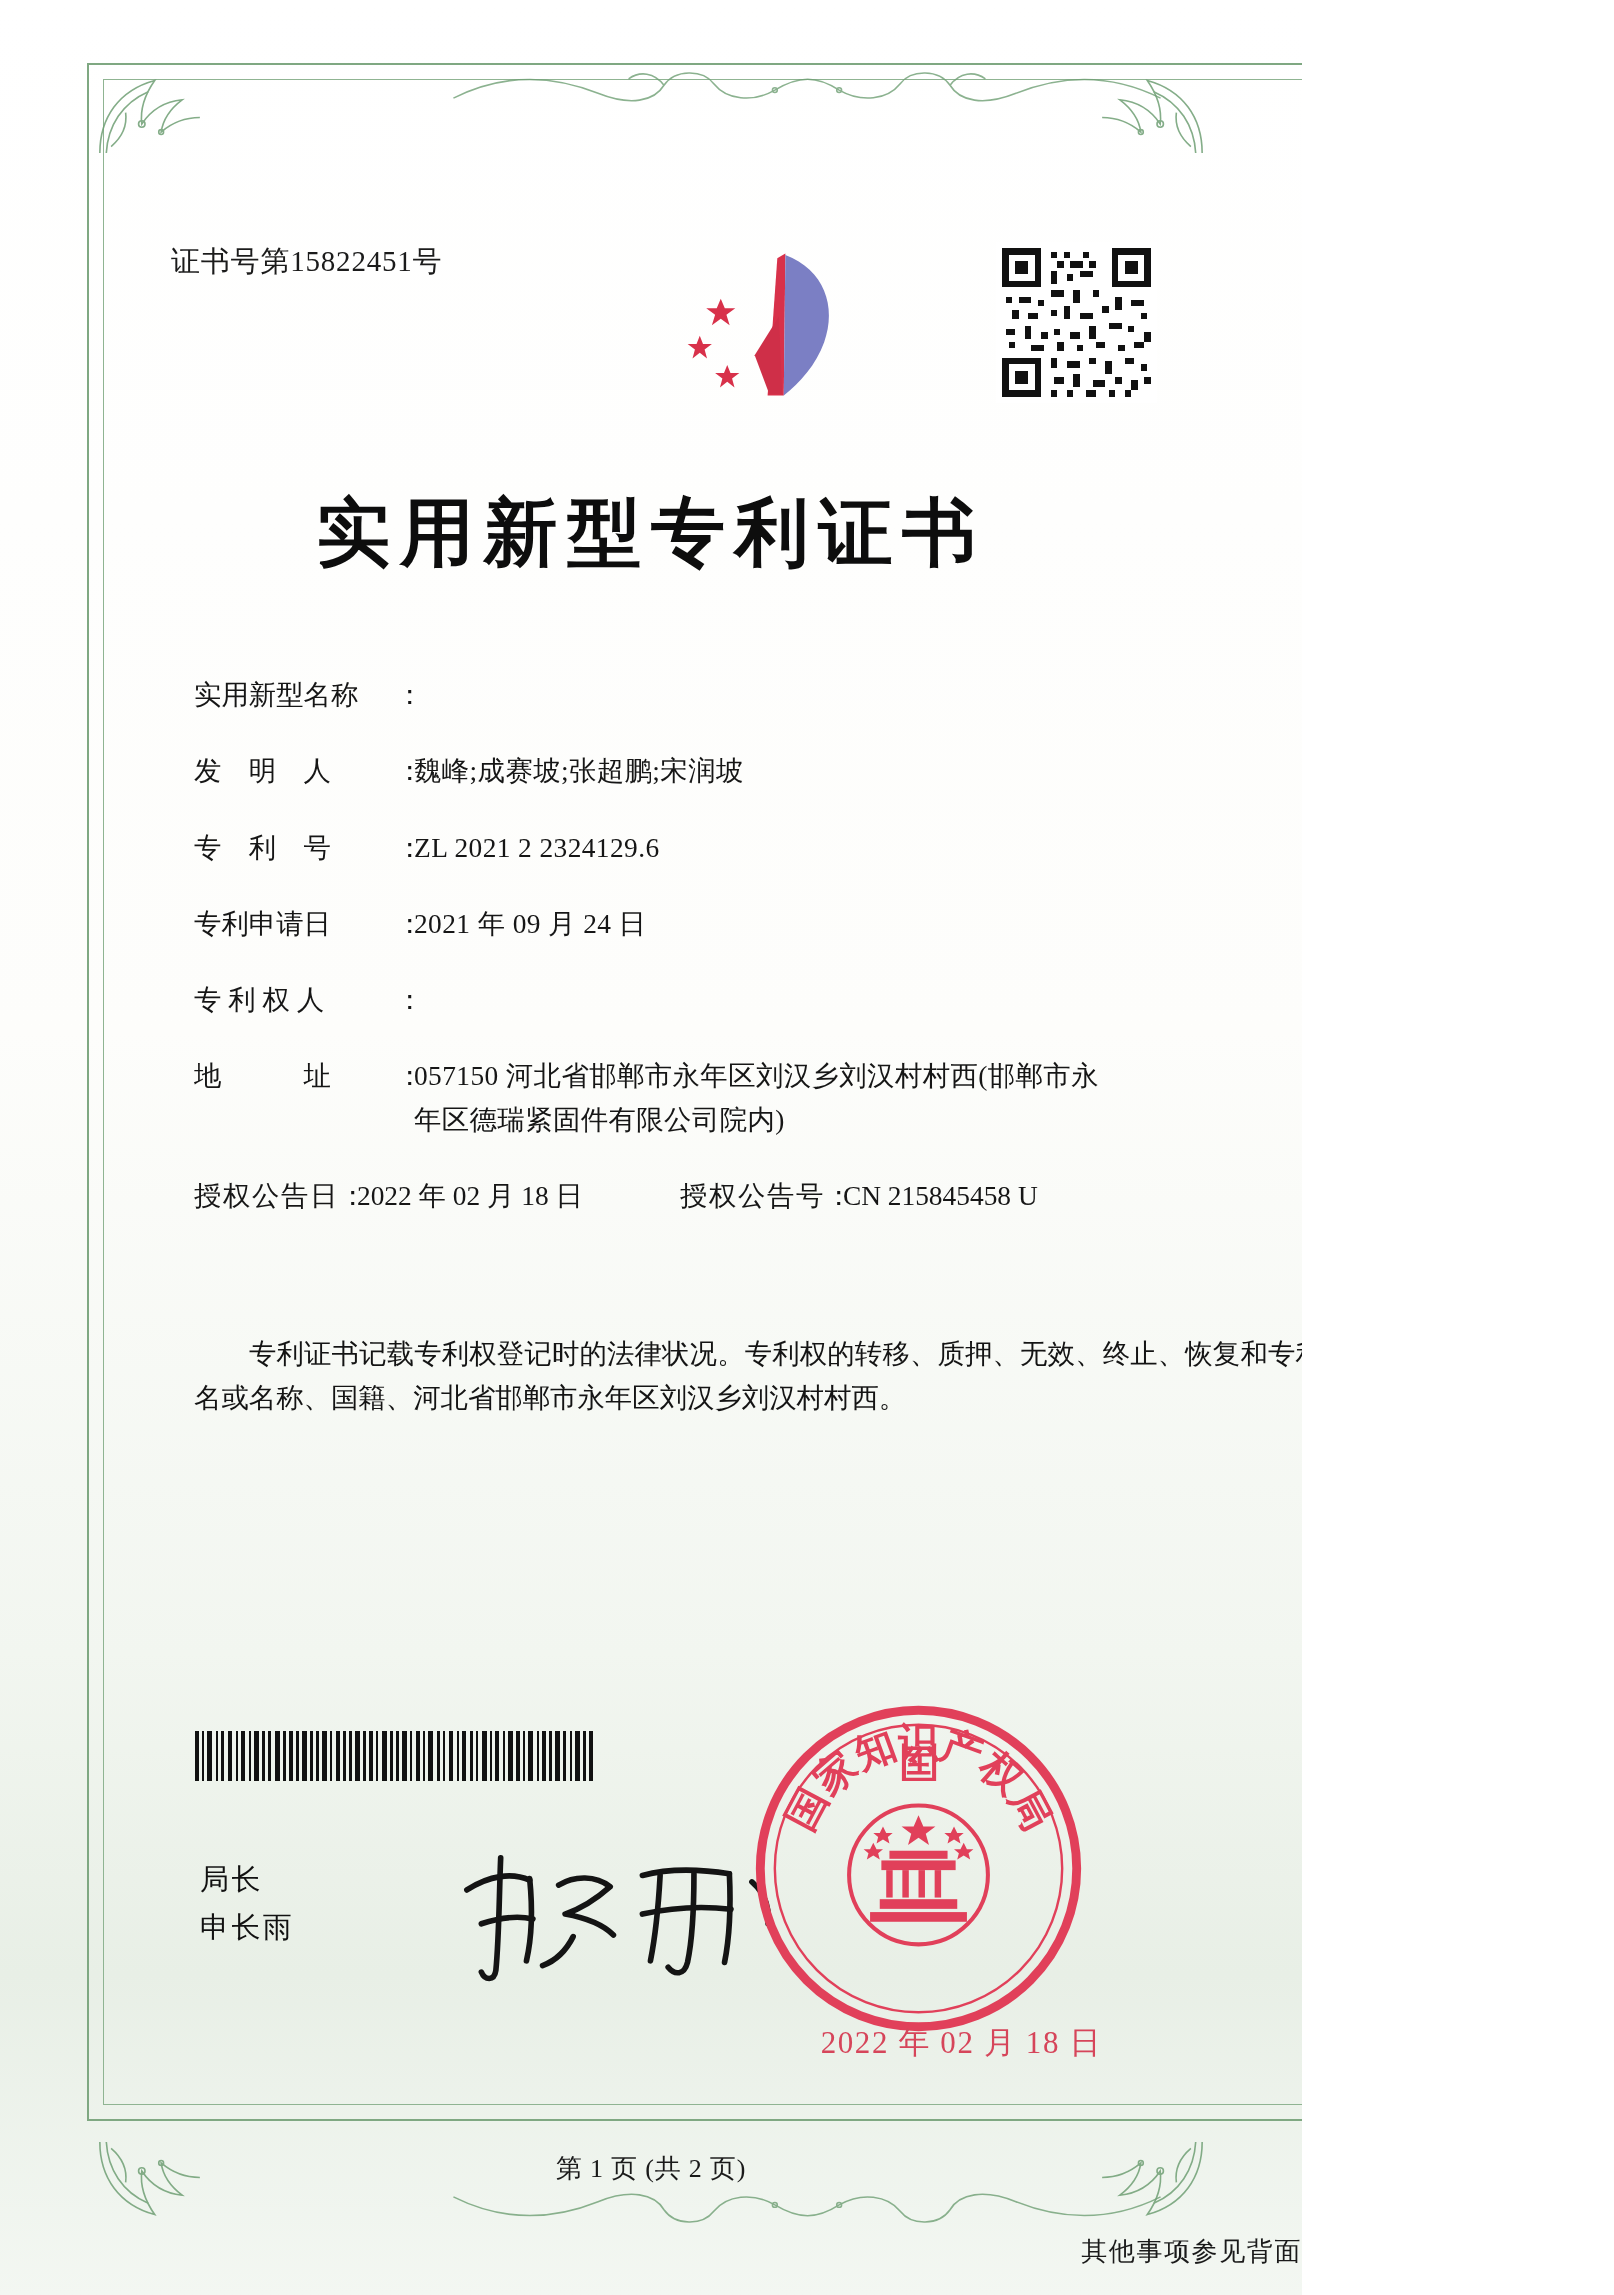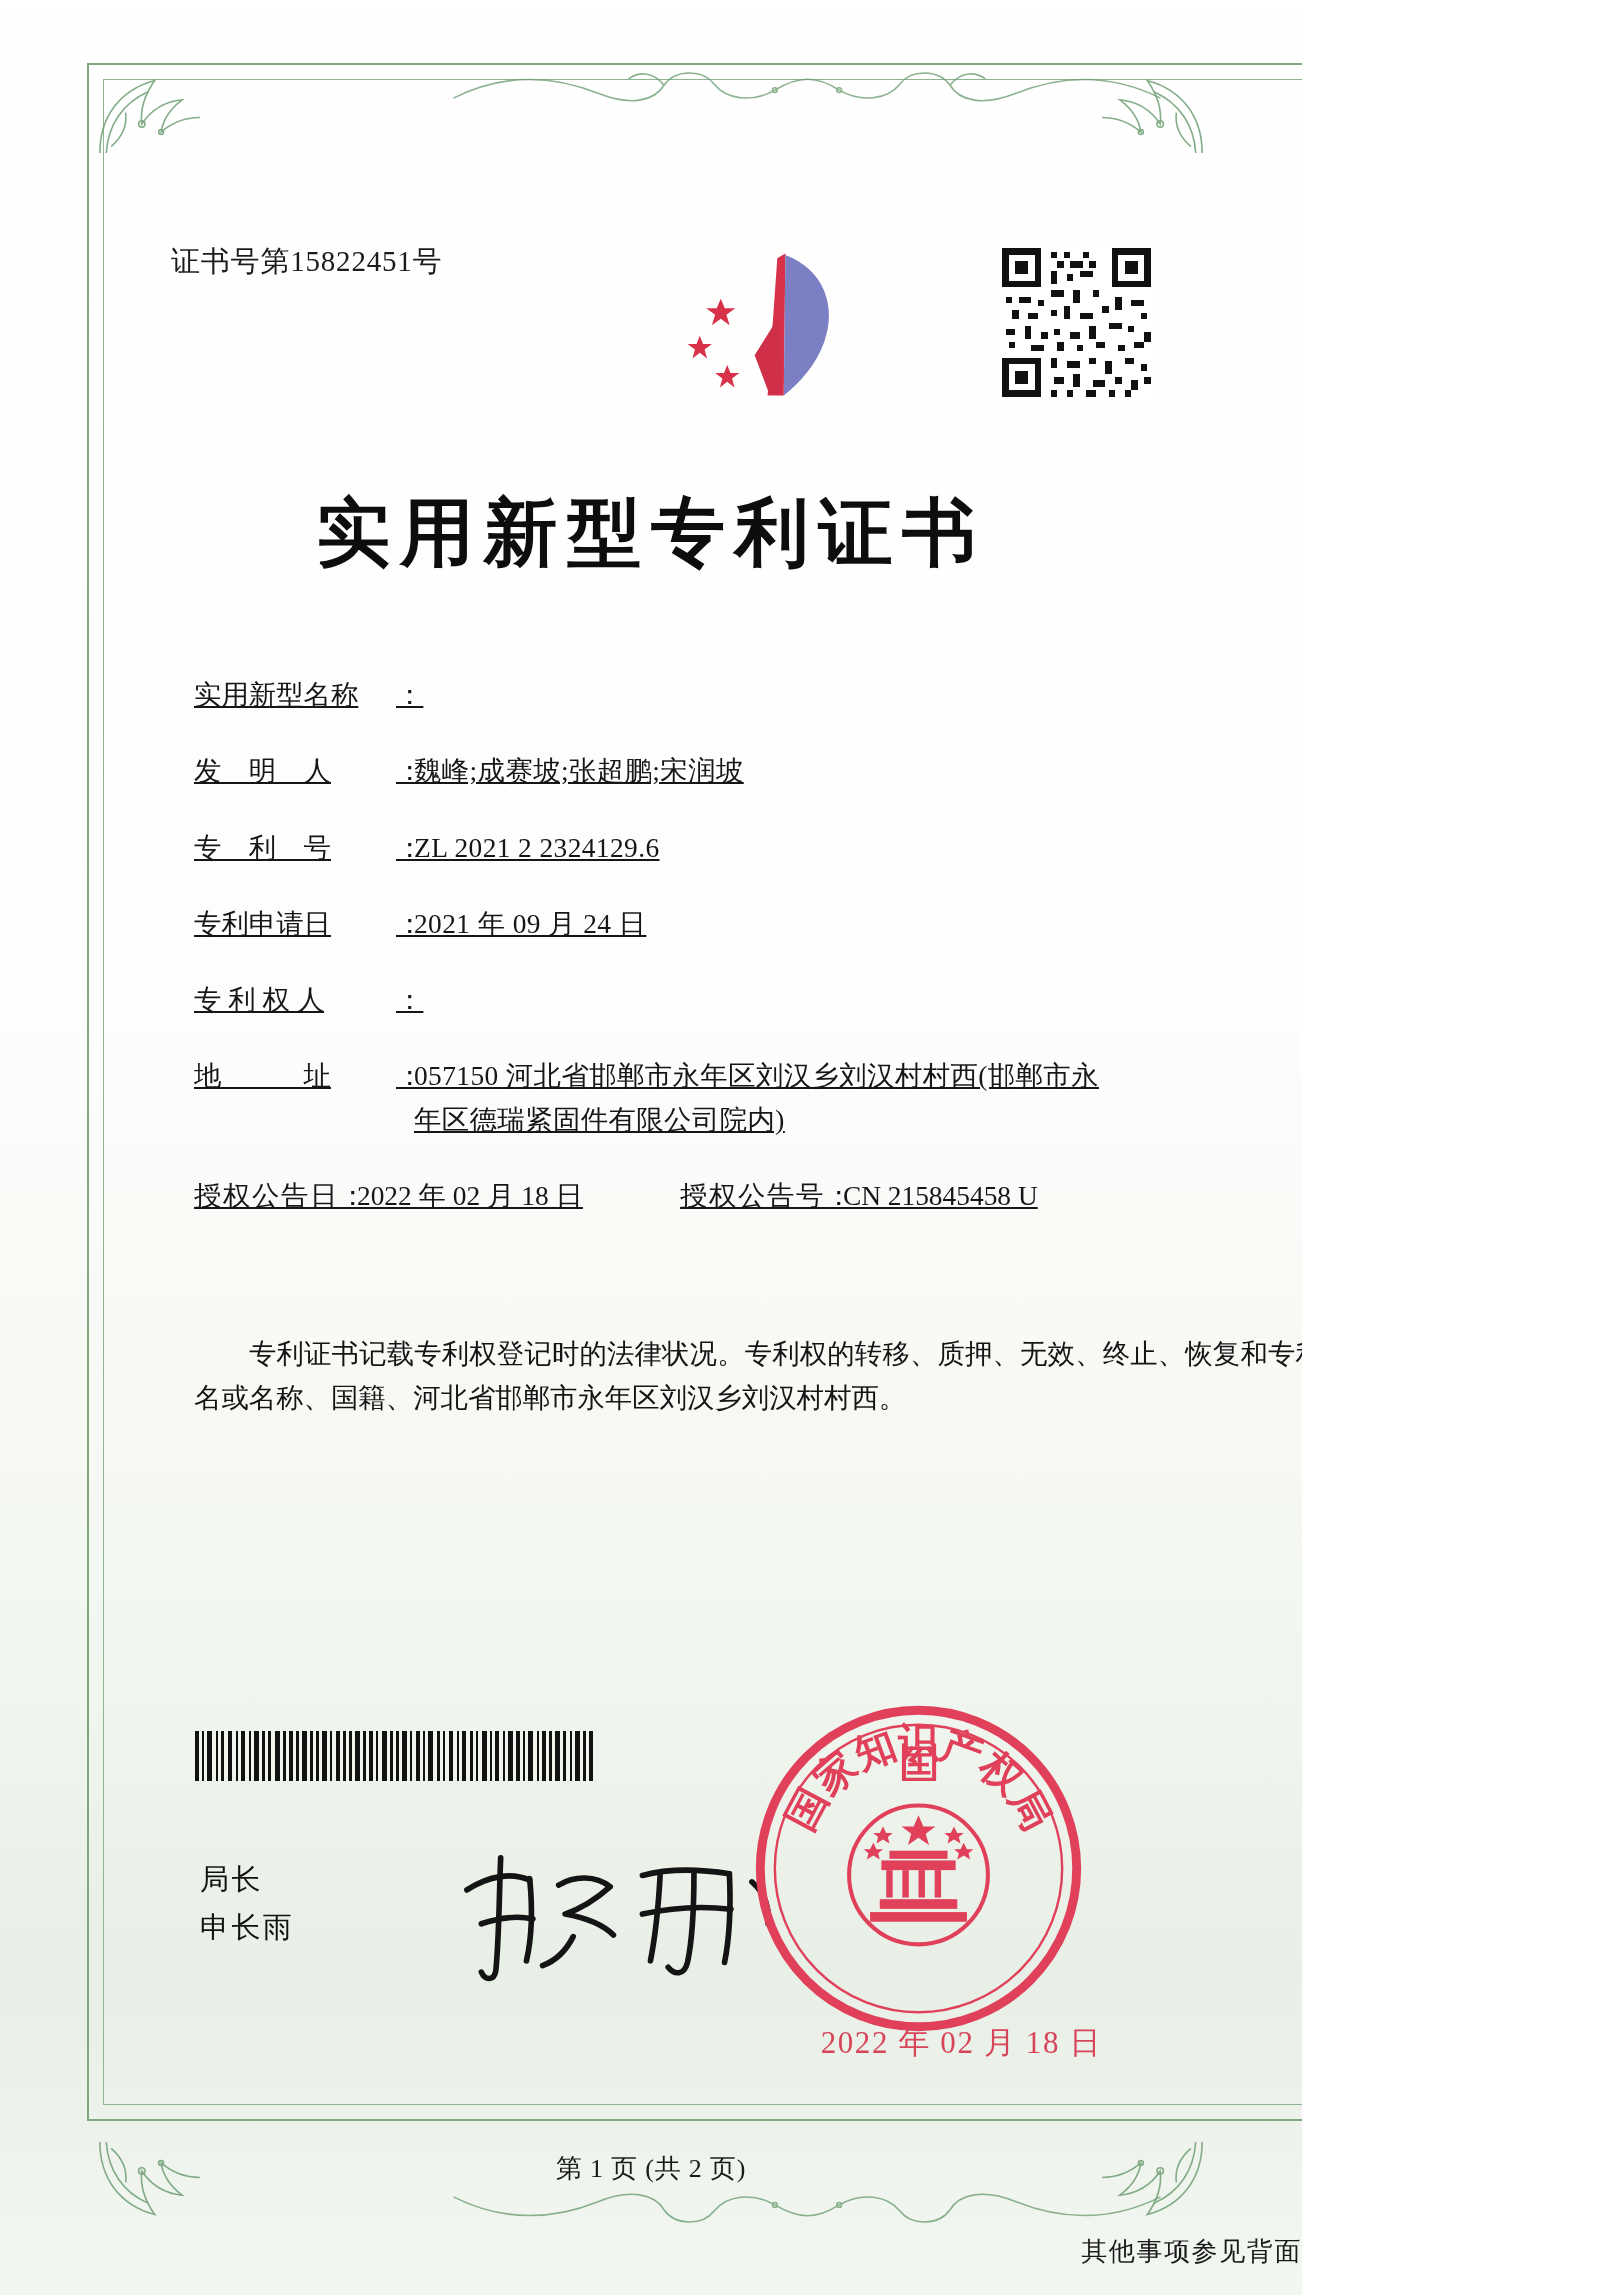--- a/index.html
+++ b/index.html
@@ -105,21 +105,20 @@
   }
 
   .fields {
     position: absolute;
     left: 194px;
     top: 678px;
     width: 1259px;
     font-size: 27.4px;
     color: #161616;
     line-height: 1.25;
-    text-decoration: underline;
   }
   .field-row {
     display: flex;
     align-items: flex-start;
     margin-bottom: 42px;
   }
   .field-label {
     width: 202px;
     flex: 0 0 202px;
     white-space: nowrap;

